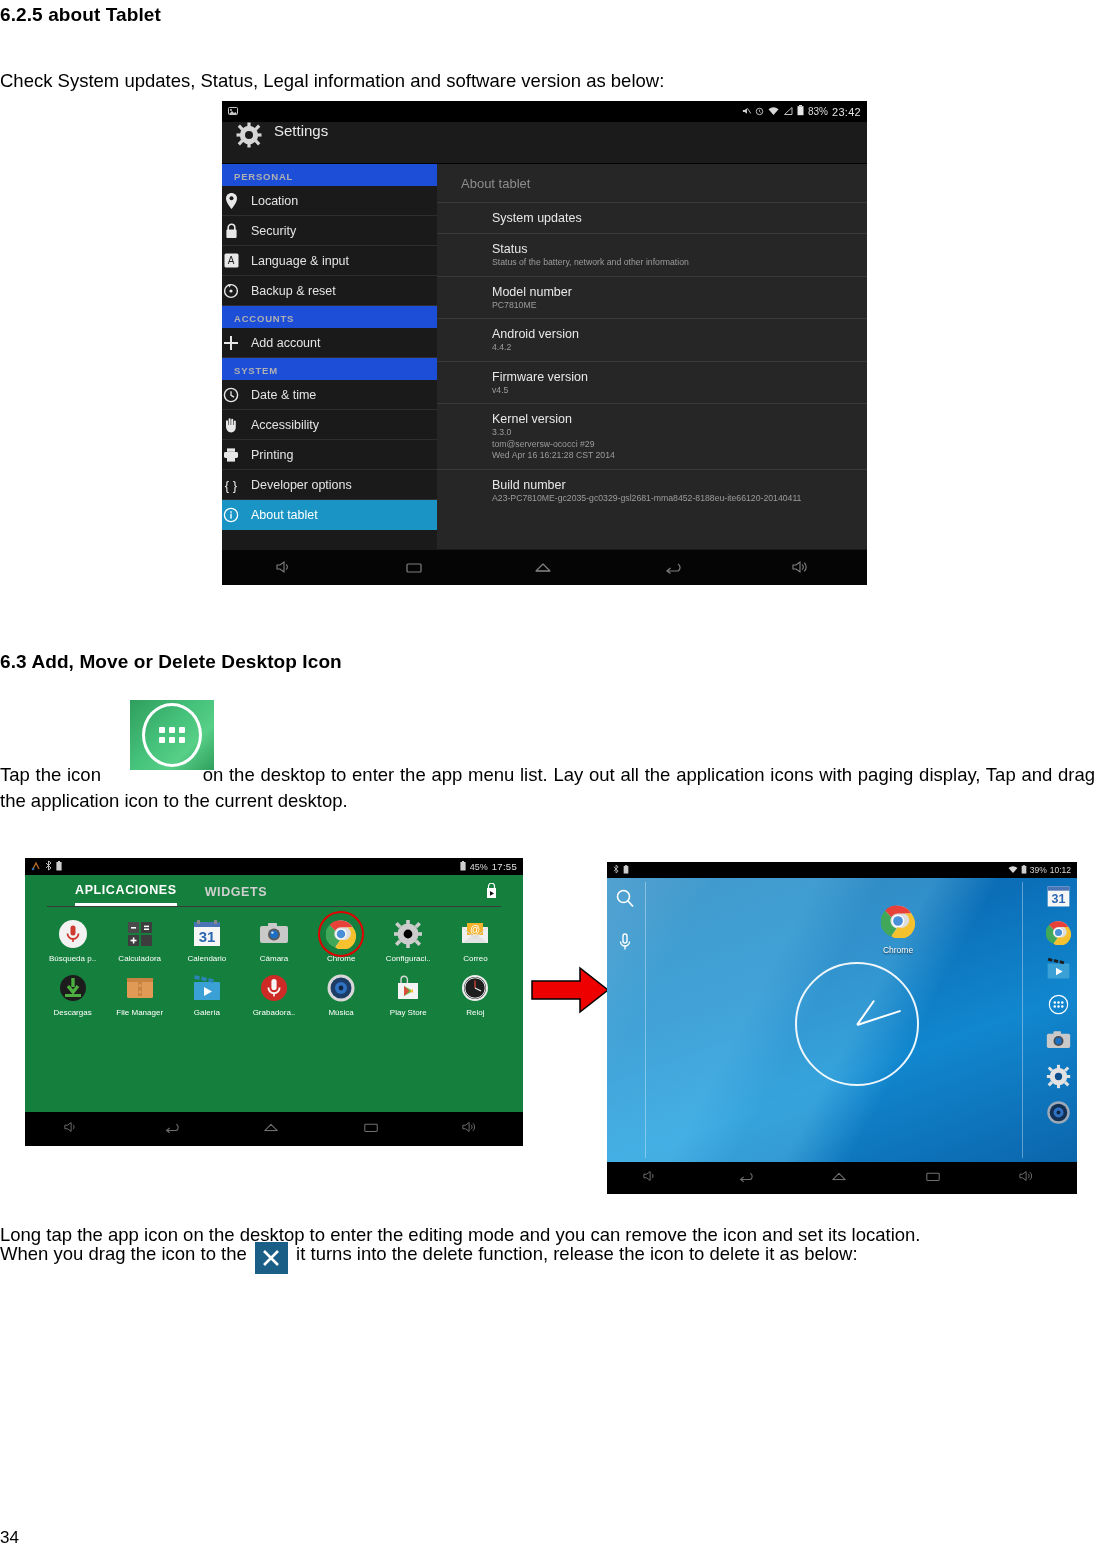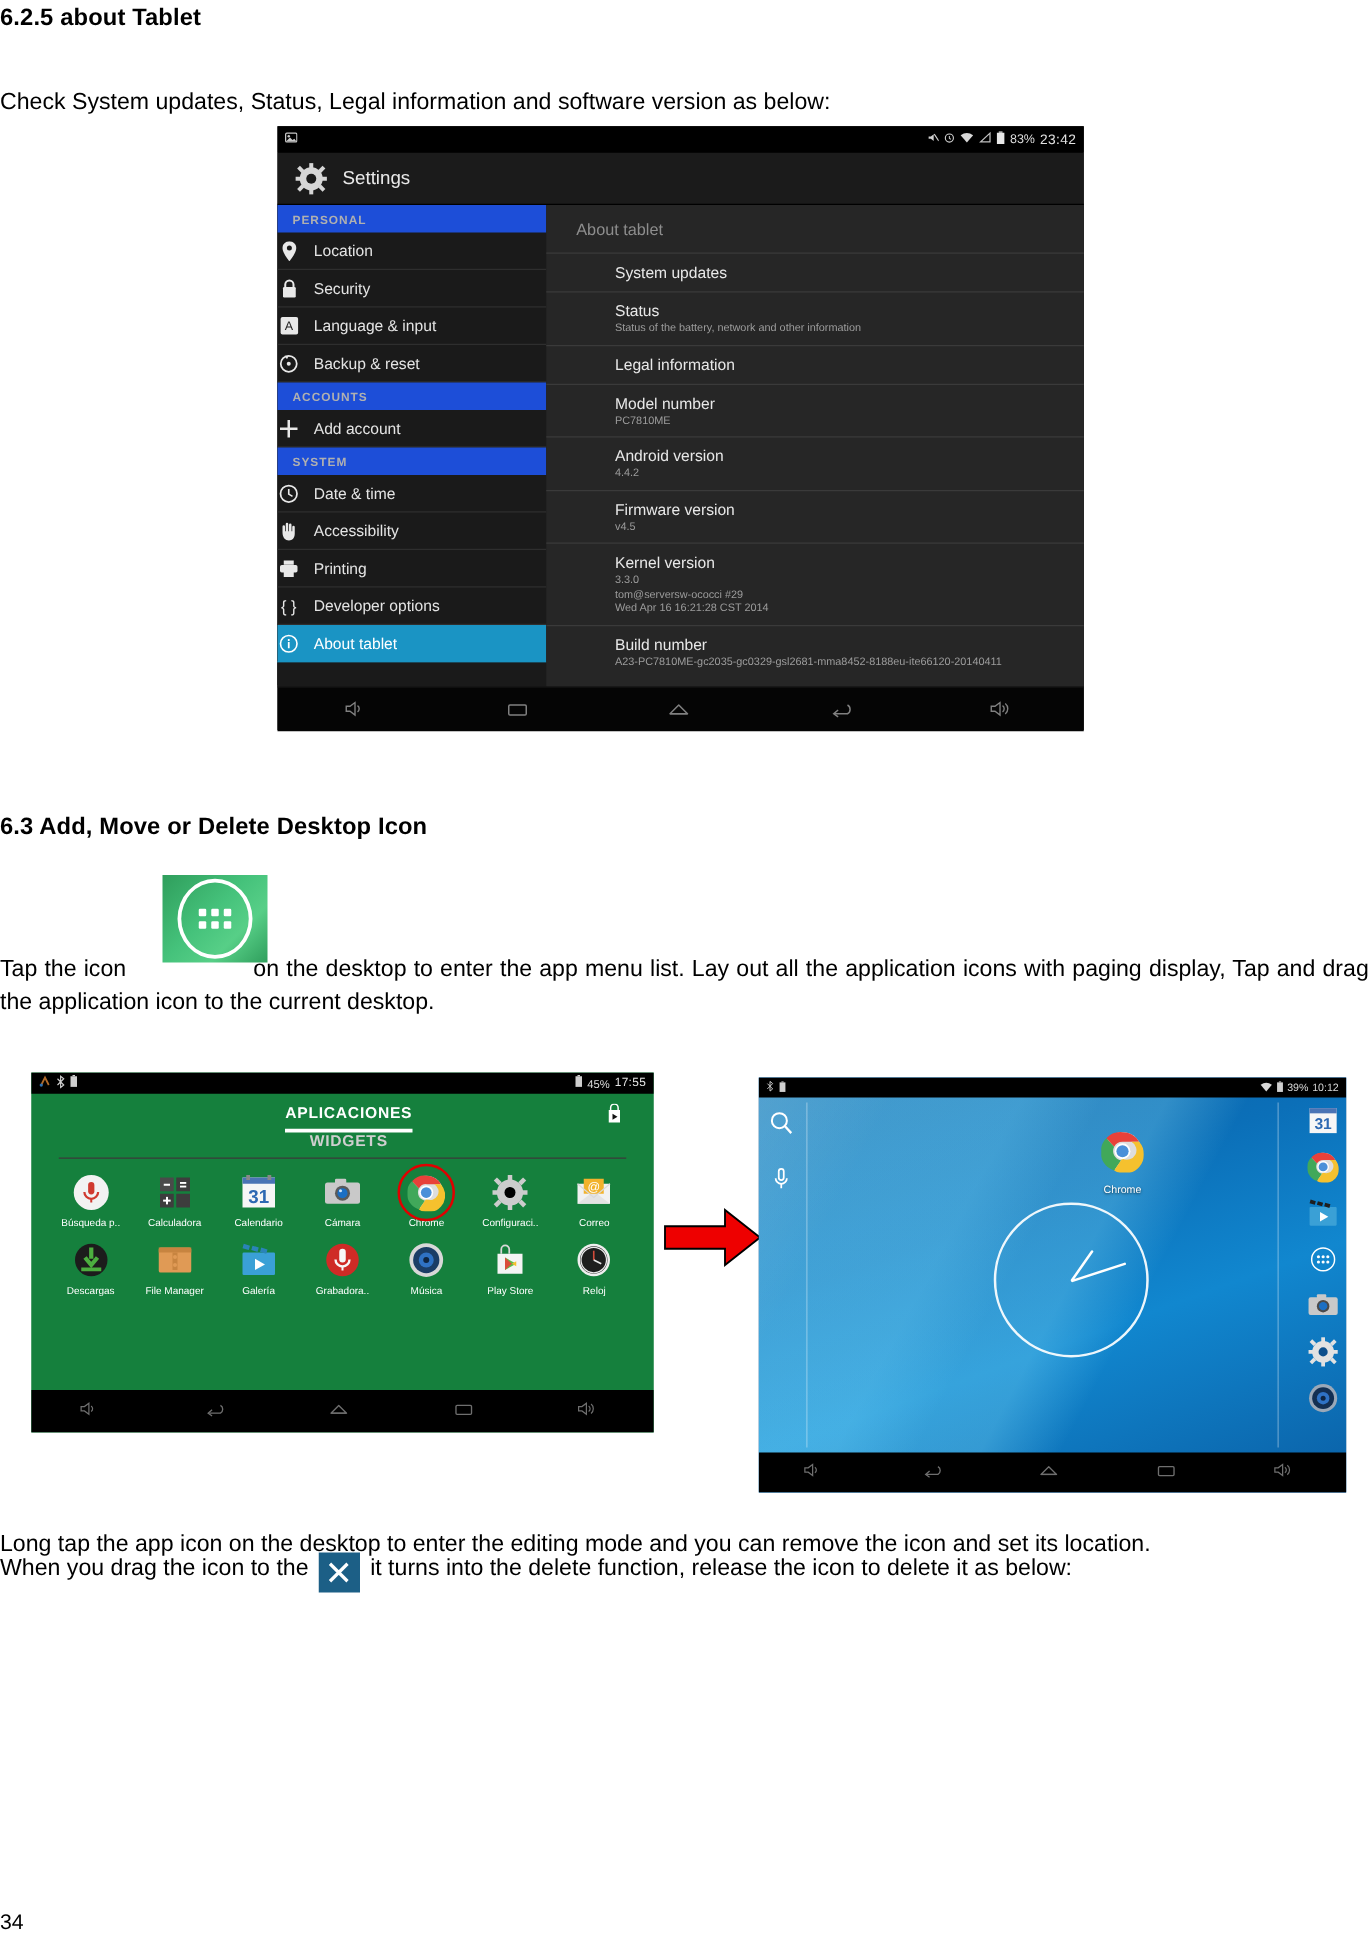--- a/index.html
+++ b/index.html
@@ -61,21 +61,20 @@
   }
   .sb-left { display: flex; align-items: center; gap: 4px; }
   .sb-right { margin-left: auto; display: flex; align-items: center; gap: 4px; }
   .sb-time { font-size: 11px; color: #e2e2e2; letter-spacing: .3px;}
   .sb-batt { font-size: 10px; color: #dcdcdc; }
 
   .settings-header {
     height: 41px;
     background: #1b1b1b;
     display: flex;
-    align-items: center;
     padding-left: 14px;
     border-bottom: 1px solid #000;
   }
   .gear-big { width: 26px; height: 26px; margin-right: 12px; }
   .settings-title { color: #e9e9e9; font-size: 15px; }
 
   .settings-body {
     display: flex;
     height: 385px;
     background: #1c1c1c;
@@ -189,21 +188,20 @@
     height: 288px;
     background: #15803d;
     box-sizing: border-box;
     overflow: hidden;
   }
   .drawer-tabs {
     display: flex;
     align-items: center;
     padding: 8px 12px 0 50px;
     position: relative;
-    flex-direction: column;
   }
   .dt {
     color: #ffffff;
     font-size: 12.5px;
     font-weight: bold;
     letter-spacing: .6px;
     padding-bottom: 6px;
     margin-right: 28px;
   }
   .dt.active { border-bottom: 3px solid #ffffff; }
@@ -546,23 +544,20 @@
         <div class="detail-title">About tablet</div>
 
         <div class="d-row">
           <div class="d-main">System updates</div>
         </div>
         <div class="d-row">
           <div class="d-main">Status</div>
           <div class="d-sub">Status of the battery, network and other information</div>
         </div>
         <div class="d-row">
-          <div class="d-main">Legal information</div>
-        </div>
-        <div class="d-row">
           <div class="d-main">Model number</div>
           <div class="d-sub">PC7810ME</div>
         </div>
         <div class="d-row">
           <div class="d-main">Android version</div>
           <div class="d-sub">4.4.2</div>
         </div>
         <div class="d-row">
           <div class="d-main">Firmware version</div>
           <div class="d-sub">v4.5</div>

